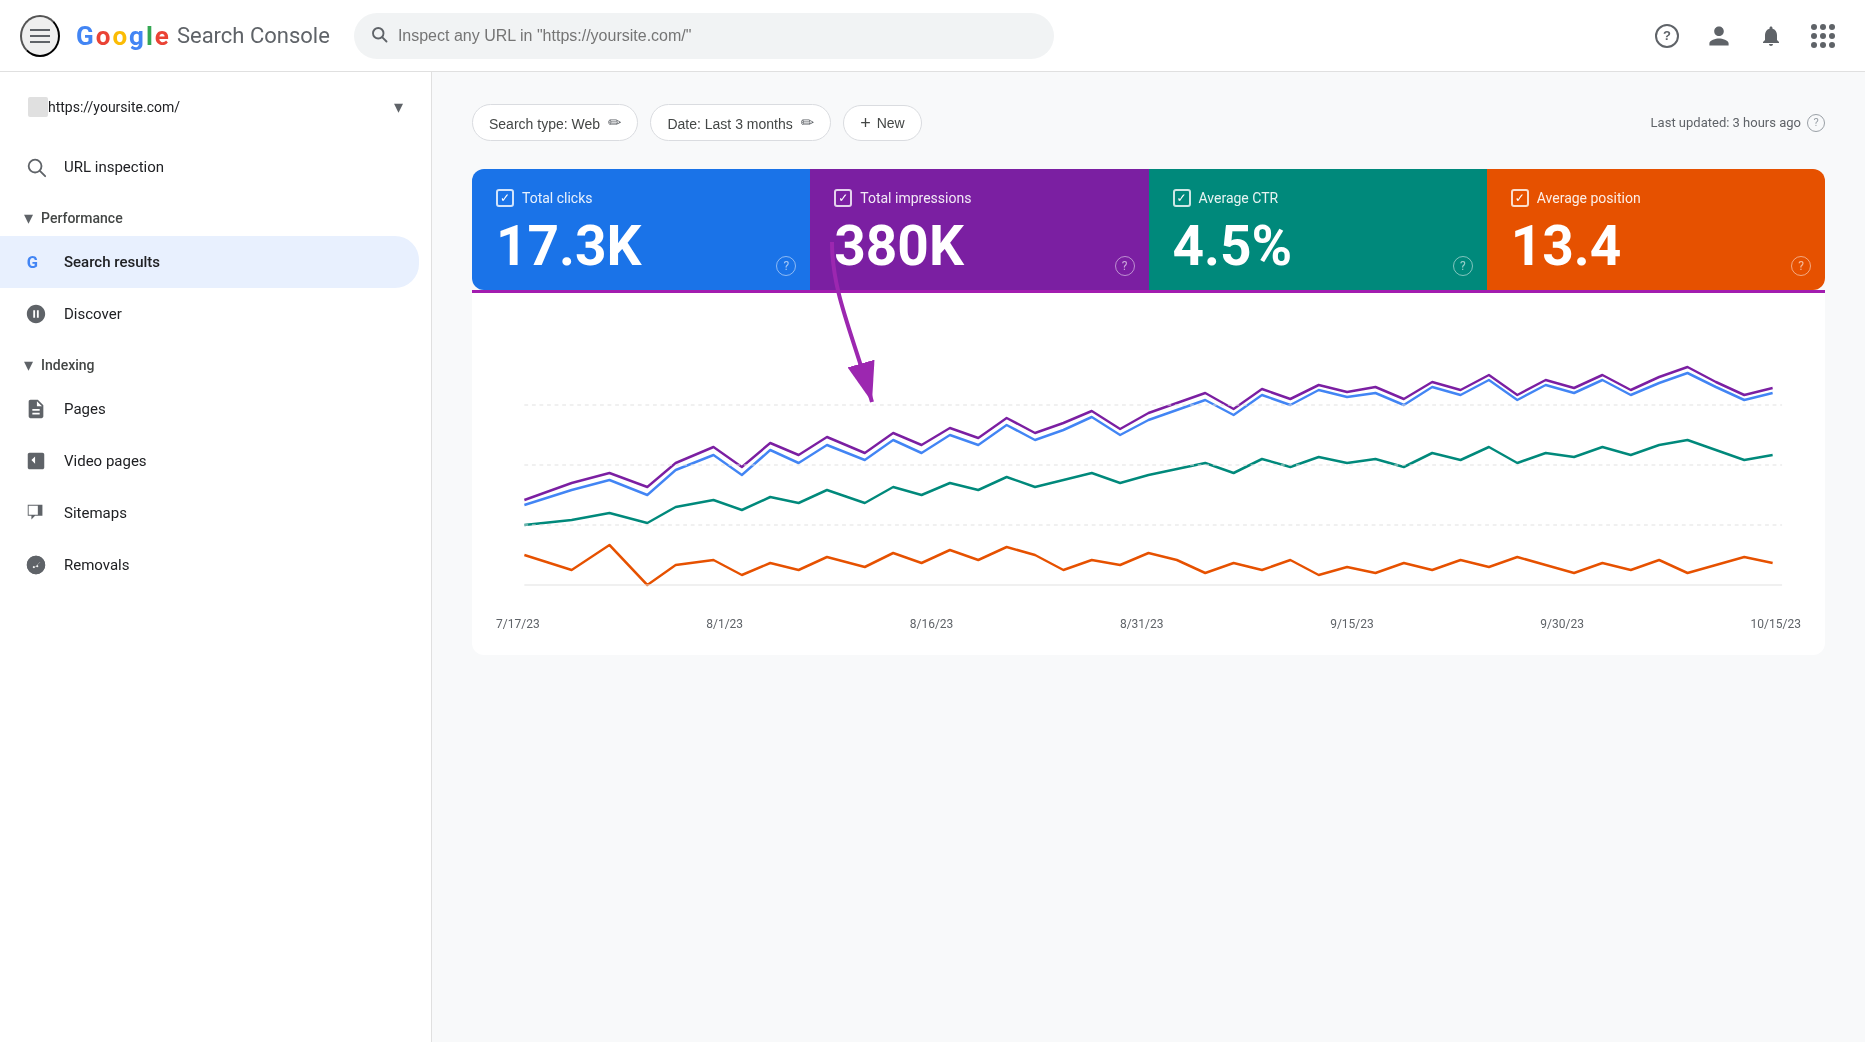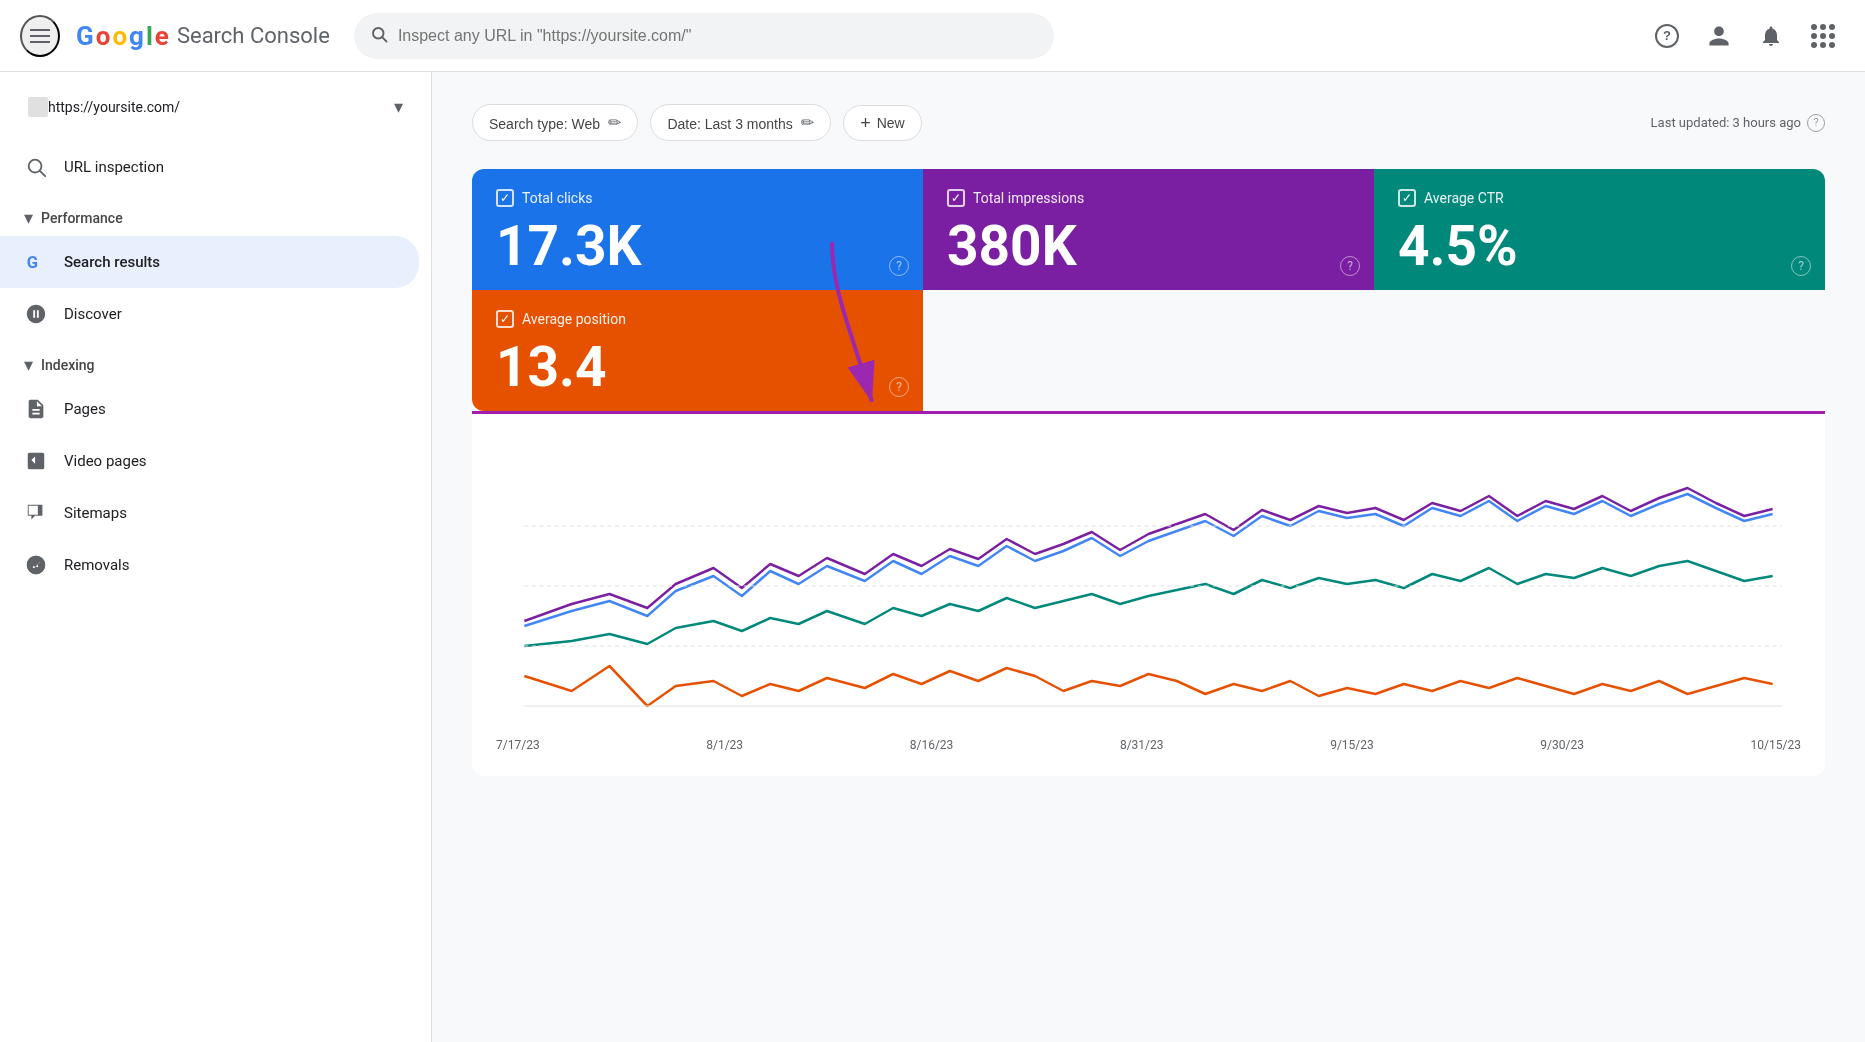--- a/index.html
+++ b/index.html
@@ -78,21 +78,21 @@
     .edit-icon { font-size: 16px; color: #5f6368; }
     .new-btn {
       display: flex; align-items: center; gap: 6px; padding: 8px 16px;
       border: 1px solid #dadce0; border-radius: 20px; background: #fff;
       font-size: 14px; color: #444746; cursor: pointer;
     }
     .last-updated { margin-left: auto; font-size: 13px; color: #5f6368; display: flex; align-items: center; gap: 6px; }
     .info-icon { width: 18px; height: 18px; border: 1.5px solid #9aa0a6; border-radius: 50%; display: flex; align-items: center; justify-content: center; font-size: 11px; color: #9aa0a6; }
 
     
-    .metrics-row { display: grid; grid-template-columns: repeat(3, 1fr); border-radius: 12px; overflow: hidden; margin-bottom: 0; }
+    .metrics-row { display: grid; grid-template-columns: repeat(4, 1fr); border-radius: 12px; overflow: hidden; margin-bottom: 0; }
     .metric-card { padding: 20px 24px 16px; position: relative; }
     .metric-card.clicks { background: #1a73e8; }
     .metric-card.impressions { background: #7b1fa2; }
     .metric-card.ctr { background: #00897b; }
     .metric-card.position { background: #e65100; }
     .metric-label { display: flex; align-items: center; gap: 8px; color: rgba(255,255,255,0.9); font-size: 14px; margin-bottom: 12px; }
     .metric-checkbox { width: 18px; height: 18px; border: 2px solid rgba(255,255,255,0.8); border-radius: 3px; display: flex; align-items: center; justify-content: center; }
     .metric-checkbox::after { content: '✓'; color: white; font-size: 12px; }
     .metric-value { font-size: 55px; font-weight: 700; color: #fff; line-height: 1; }
     .metric-help { position: absolute; bottom: 14px; right: 14px; width: 20px; height: 20px; border: 1.5px solid rgba(255,255,255,0.5); border-radius: 50%; display: flex; align-items: center; justify-content: center; font-size: 12px; color: rgba(255,255,255,0.6); }

